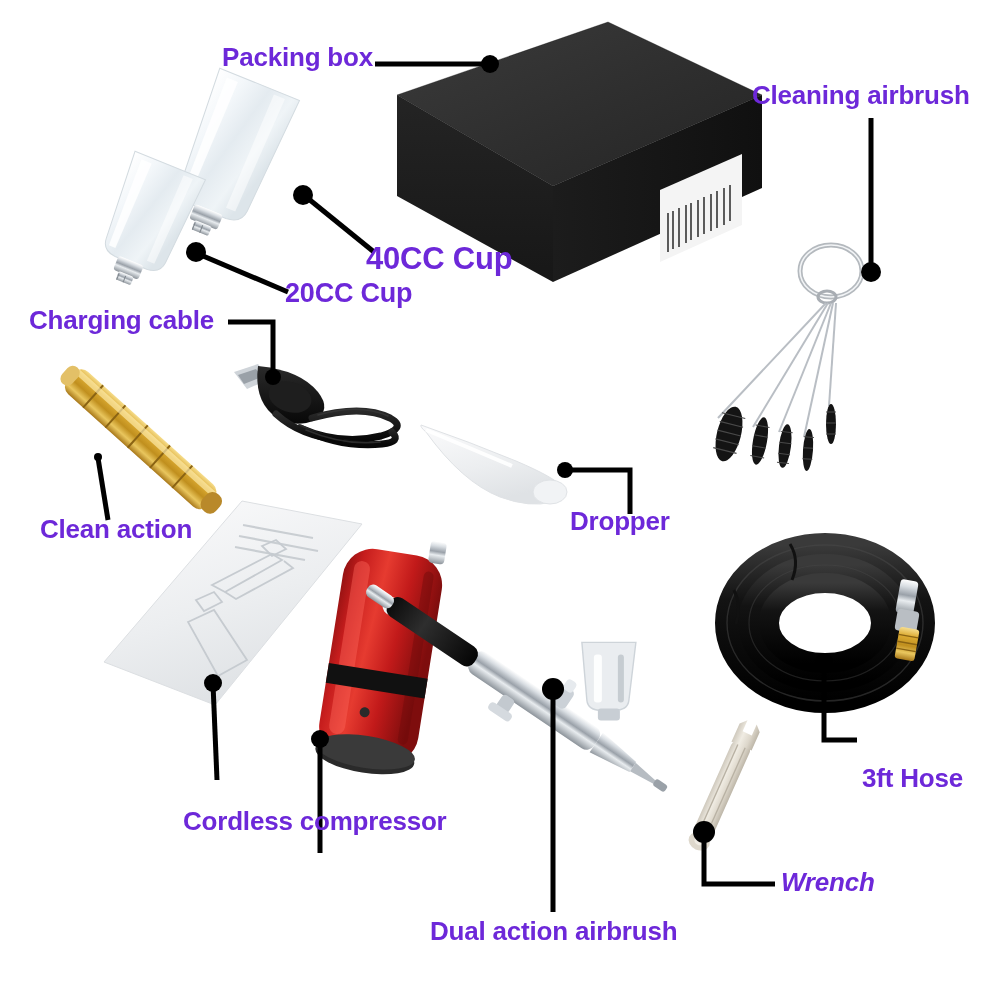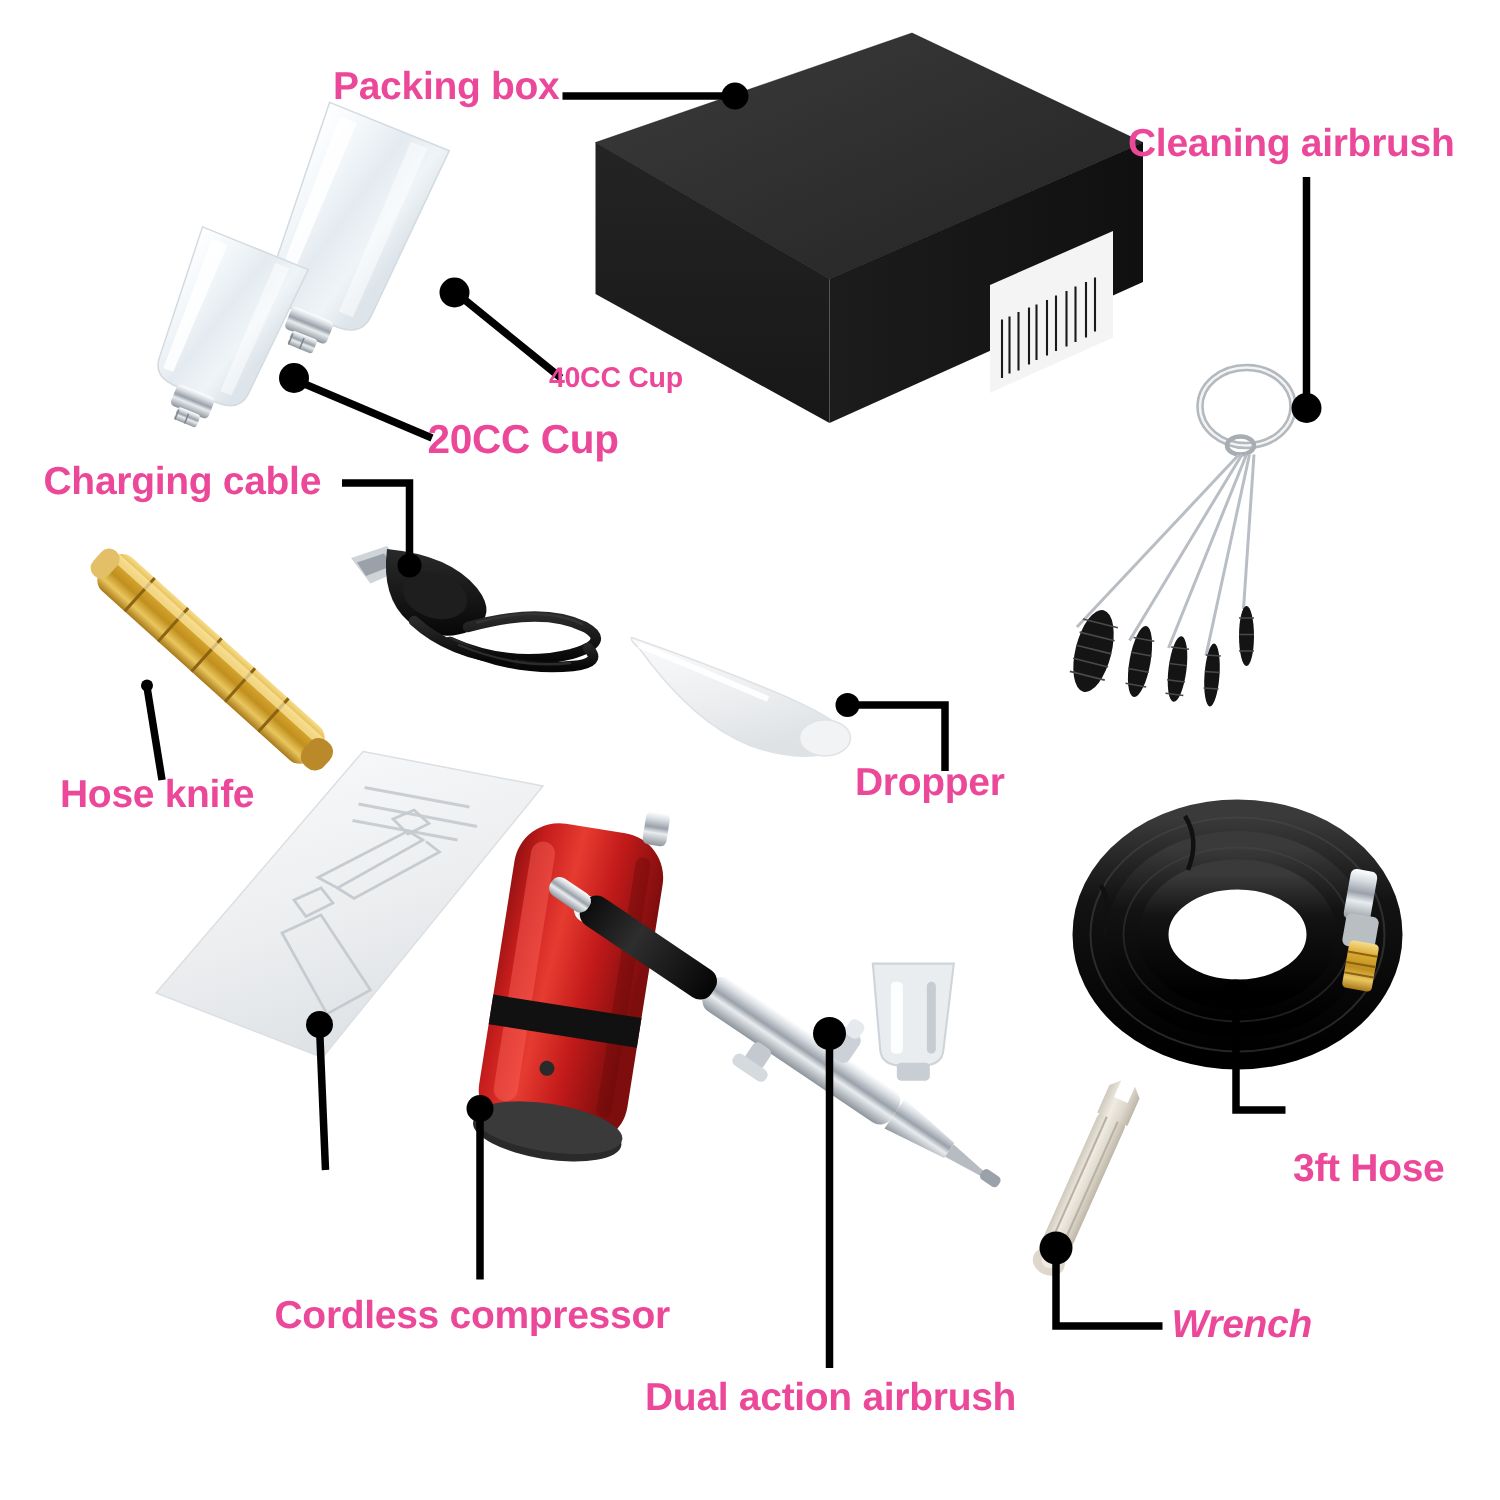--- a/index.html
+++ b/index.html
@@ -19,36 +19,36 @@
   .layer {
     position: absolute;
     left: 0; top: 0;
     width: 1000px;
     height: 1000px;
   }
   .lbl {
     position: absolute;
     font-family: "Liberation Sans", sans-serif;
     font-weight: bold;
-    color: #ec4899;
+    color: #6d28d9;
     white-space: nowrap;
     letter-spacing: -0.2px;
     line-height: 1;
   }
   
   .lbl-packing-box   { left: 222px; top: 44px;  font-size: 26px; }
   .lbl-cleaning      { left: 752px; top: 82px;  font-size: 26px; }
-  .lbl-cup40         { left: 366px; top: 243px; font-size: 19px; }
+  .lbl-cup40         { left: 366px; top: 243px; font-size: 31px; }
   .lbl-cup20         { left: 285px; top: 280px; font-size: 27px; }
   .lbl-charging      { left: 29px;  top: 307px; font-size: 26px; text-align: center; }
   .lbl-cleanknife    { left: 40px;  top: 516px; font-size: 26px; }
   .lbl-dropper       { left: 570px; top: 508px; font-size: 26px; }
   .lbl-hose          { left: 862px; top: 729px; font-size: 26px; margin-top: 36px; }
   .lbl-manual        { left: 67px;  top: 782px; font-size: 26px; }
-  .lbl-compressor    { left: 183px; top: 863px; font-size: 26px; }
+  .lbl-compressor    { left: 183px; top: 808px; font-size: 26px; }
   .lbl-wrench        { left: 781px; top: 869px; font-size: 26px; font-style: italic; }
   .lbl-airbrush      { left: 430px; top: 918px; font-size: 26px; }
 </style>
 </head>
 <body>
 
 <div id="stage">
 
   <svg class="layer" viewBox="0 0 1000 1000">
     <defs>
@@ -417,21 +417,21 @@
       <circle cx="553" cy="689" r="11"></circle>
     </g>
   </svg>
 
   <div class="layer">
     <div class="lbl lbl-packing-box">Packing box</div>
     <div class="lbl lbl-cleaning">Cleaning airbrush</div>
     <div class="lbl lbl-cup40">40CC Cup</div>
     <div class="lbl lbl-cup20">20CC Cup</div>
     <div class="lbl lbl-charging">Charging cable</div>
-    <div class="lbl lbl-cleanknife">Hose knife</div>
+    <div class="lbl lbl-cleanknife">Clean action</div>
     <div class="lbl lbl-dropper">Dropper</div>
     <div class="lbl lbl-hose">3ft Hose</div>
     <div class="lbl lbl-compressor">Cordless compressor</div>
     <div class="lbl lbl-wrench">Wrench</div>
     <div class="lbl lbl-airbrush">Dual action airbrush</div>
   </div>
 
 </div>
 
 </body></html>

